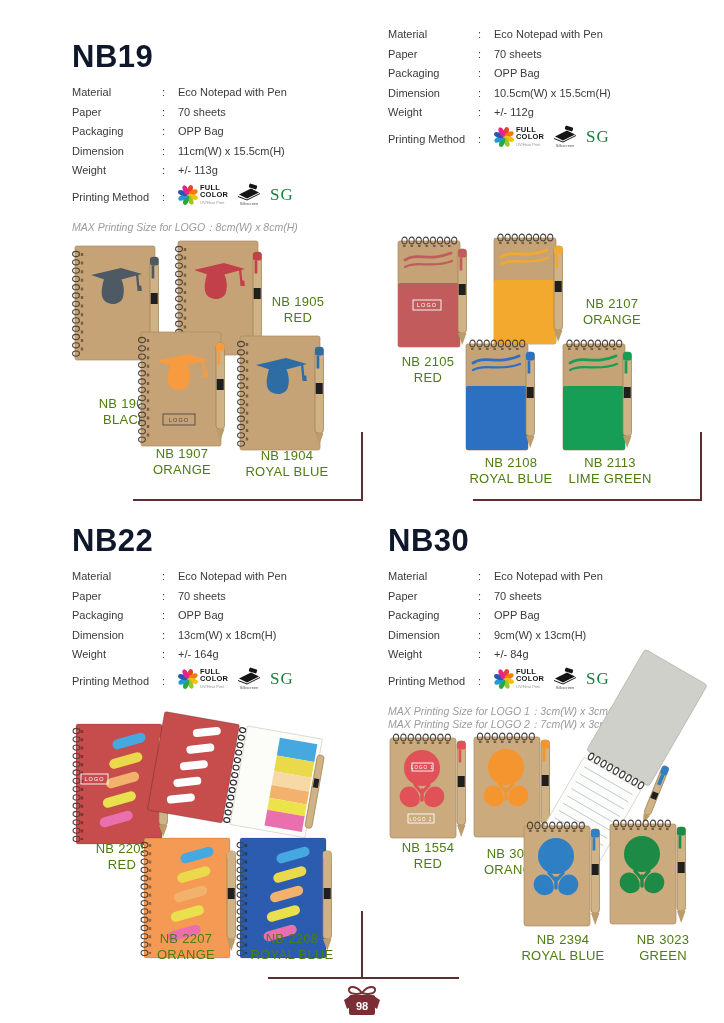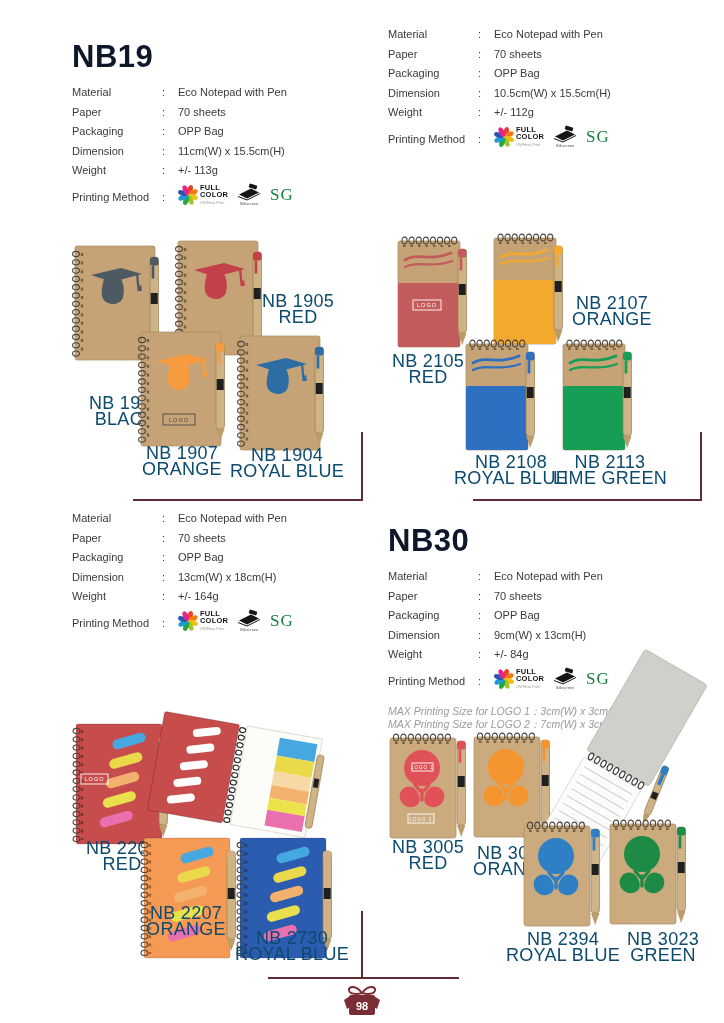--- a/index.html
+++ b/index.html
@@ -19,21 +19,21 @@
   .print-icons{display:flex;align-items:center;gap:8px;margin-top:-4px}
   .fc-wrap{display:flex;align-items:center;gap:2px}
   .fc-text{display:flex;flex-direction:column;line-height:7px}
   .fc-big{font-size:7.5px;font-weight:700;color:#141414;letter-spacing:.2px}
   .fc-sub{font-size:4px;color:#9a9a9a;margin-top:1px}
   .silk{display:flex;flex-direction:column;align-items:center;line-height:5px}
   .silk-label{font-size:4px;color:#555;margin-top:1px}
   .sg-mark{font-family:"Liberation Serif",serif;font-size:17px;color:#15803d;letter-spacing:1px}
   .maxnote{margin-top:11px;font-size:10.5px;font-style:italic;color:#9b9b9b;line-height:13px;white-space:nowrap}
   .product{position:absolute;margin:0}
-  .prod-label{position:absolute;width:130px;text-align:center;font-size:18px;color:#0c4a6e;line-height:15.5px;letter-spacing:.3px}
+  .prod-label{position:absolute;width:130px;text-align:center;font-size:13px;color:#4d7c0f;line-height:15.5px;letter-spacing:.3px}
   .bracket{position:absolute;background:#5d2d34}
   .badge{position:absolute;left:342px;top:984px;width:40px;height:34px}
   svg{overflow:visible;display:block}
 </style>
 </head>
 <body>
 
 <section class="info info-0">
   <h2 class="title">NB19</h2>
   <div class="specs">
@@ -88,20 +88,23 @@
               <rect x="13" y="0.5" width="8" height="4" rx="1" transform="rotate(18 17 2.5)" fill="#151515"></rect>
               <path d="M3,10.5 L15,4.5 L23,8.5 L11,14.5 Z" fill="#151515"></path>
               <path d="M2,12.5 L11,16 L24,9.5" stroke="#151515" stroke-width="1" fill="none"></path>
             </svg>
             <span class="silk-label">Silkscreen</span>
           </span>
           <span class="sg-mark">SG</span>
         </span>
       </div>
     </div>
+  <div class="maxnote">
+      <div>MAX Printing Size for LOGO：8cm(W) x 8cm(H)</div>
+    </div>
 </section>
 <section class="info info-1">
   <div class="specs">
       <div class="spec-row">
         <span class="spec-label">Material</span>
         <span class="spec-colon">:</span>
         <span class="spec-value">Eco Notepad with Pen</span>
       </div>
       <div class="spec-row">
         <span class="spec-label">Paper</span>
@@ -151,20 +154,21 @@
               <path d="M2,12.5 L11,16 L24,9.5" stroke="#151515" stroke-width="1" fill="none"></path>
             </svg>
             <span class="silk-label">Silkscreen</span>
           </span>
           <span class="sg-mark">SG</span>
         </span>
       </div>
     </div>
 </section>
 <section class="info info-2">
+  <h2 class="title">NB22</h2>
   <div class="specs">
       <div class="spec-row">
         <span class="spec-label">Material</span>
         <span class="spec-colon">:</span>
         <span class="spec-value">Eco Notepad with Pen</span>
       </div>
       <div class="spec-row">
         <span class="spec-label">Paper</span>
         <span class="spec-colon">:</span>
         <span class="spec-value">70 sheets</span>
@@ -627,21 +631,21 @@
         <rect x="37.6" y="53" width="34" height="10" rx="5" transform="rotate(-16 54.6 58)" fill="#f2b26e"></rect>
         <rect x="34.4" y="72.5" width="34" height="10" rx="5" transform="rotate(-16 51.4 77.5)" fill="#e9e04e"></rect>
         <rect x="31.200000000000003" y="92" width="34" height="10" rx="5" transform="rotate(-16 48.2 97)" fill="#ea6fae"></rect>
         <rect x="91" y="15" width="8.5" height="88" rx="3.2" fill="#cfb285" stroke="#99804f" stroke-width="0.7"></rect>
         <rect x="91" y="15" width="8.5" height="8.5" rx="2.5" fill="#cfb285"></rect>
         <rect x="92.6" y="23.5" width="2.7" height="13" fill="#cfb285"></rect>
         <rect x="91.7" y="52" width="7" height="11" fill="#1f1f1f"></rect>
         <path d="M91,103 L99.5,103 L95.2,115 Z" fill="#bb9c6b"></path>
       </svg>
     </figure>
-    <div class="prod-label" style="left:121px;top:906px">
+    <div class="prod-label" style="left:121px;top:931px">
       <div>NB 2207</div>
       <div>ORANGE</div>
     </div>
     <figure class="product" style="left:232px;top:836px">
       <svg width="104" height="126" viewBox="0 0 104 126">
         <rect x="8" y="2" width="86" height="120" rx="2" fill="#2b5cb0" stroke="rgba(0,0,0,0.2)" stroke-width="0.7"></rect>
         <line x1="14" y1="8" x2="14" y2="118" stroke="rgba(0,0,0,0.35)" stroke-width="2.4" stroke-dasharray="3 5.3"></line>
         <ellipse cx="8.5" cy="9" rx="3.4" ry="2.6" fill="none" stroke="#4a443c" stroke-width="1.1"></ellipse>
         <ellipse cx="8.5" cy="17.3" rx="3.4" ry="2.6" fill="none" stroke="#4a443c" stroke-width="1.1"></ellipse>
         <ellipse cx="8.5" cy="25.6" rx="3.4" ry="2.6" fill="none" stroke="#4a443c" stroke-width="1.1"></ellipse>
@@ -662,21 +666,21 @@
         <rect x="34.4" y="72.5" width="34" height="10" rx="5" transform="rotate(-16 51.4 77.5)" fill="#e9e04e"></rect>
         <rect x="31.200000000000003" y="92" width="34" height="10" rx="5" transform="rotate(-16 48.2 97)" fill="#ea6fae"></rect>
         <rect x="91" y="15" width="8.5" height="88" rx="3.2" fill="#cfb285" stroke="#99804f" stroke-width="0.7"></rect>
         <rect x="91" y="15" width="8.5" height="8.5" rx="2.5" fill="#cfb285"></rect>
         <rect x="92.6" y="23.5" width="2.7" height="13" fill="#cfb285"></rect>
         <rect x="91.7" y="52" width="7" height="11" fill="#1f1f1f"></rect>
         <path d="M91,103 L99.5,103 L95.2,115 Z" fill="#bb9c6b"></path>
       </svg>
     </figure>
     <div class="prod-label" style="left:227px;top:931px">
-      <div>NB 2730</div>
+      <div>NB 2208</div>
       <div>ROYAL BLUE</div>
     </div>
     <figure class="product" style="left:388px;top:732px">
       <svg width="80" height="110" viewBox="0 0 80 110">
         <rect x="2" y="6" width="66" height="100" rx="2.5" fill="#cbab7e" stroke="#a9895e" stroke-width="0.7"></rect>
         <line x1="7" y1="11" x2="63" y2="11" stroke="#75603f" stroke-width="2.2" stroke-dasharray="2.6 4.7"></line>
         <ellipse cx="8" cy="5.5" rx="2.6" ry="3.4" fill="none" stroke="#4a443c" stroke-width="1.1"></ellipse>
         <ellipse cx="15.4" cy="5.5" rx="2.6" ry="3.4" fill="none" stroke="#4a443c" stroke-width="1.1"></ellipse>
         <ellipse cx="22.8" cy="5.5" rx="2.6" ry="3.4" fill="none" stroke="#4a443c" stroke-width="1.1"></ellipse>
         <ellipse cx="30.200000000000003" cy="5.5" rx="2.6" ry="3.4" fill="none" stroke="#4a443c" stroke-width="1.1"></ellipse>
@@ -695,21 +699,21 @@
         <rect x="20" y="82" width="26" height="9" fill="none" stroke="#ffffff" stroke-width="0.9"></rect>
         <text x="33" y="88.5" text-anchor="middle" font-size="4.5" letter-spacing="1" fill="#ffffff" font-family="Liberation Sans, sans-serif">LOGO 2</text>
         <rect x="69" y="9" width="8.5" height="84" rx="3.2" fill="#cfb285" stroke="#99804f" stroke-width="0.7"></rect>
         <rect x="69" y="9" width="8.5" height="8.5" rx="2.5" fill="#e05158"></rect>
         <rect x="70.6" y="17.5" width="2.7" height="13" fill="#e05158"></rect>
         <rect x="69.7" y="44" width="7" height="11" fill="#1f1f1f"></rect>
         <path d="M69,93 L77.5,93 L73.2,105 Z" fill="#bb9c6b"></path>
       </svg>
     </figure>
     <div class="prod-label" style="left:363px;top:840px">
-      <div>NB 3005</div>
+      <div>NB 1554</div>
       <div>RED</div>
     </div>
     <figure class="product" style="left:472px;top:731px">
       <svg width="80" height="110" viewBox="0 0 80 110">
         <rect x="2" y="6" width="66" height="100" rx="2.5" fill="#cbab7e" stroke="#a9895e" stroke-width="0.7"></rect>
         <line x1="7" y1="11" x2="63" y2="11" stroke="#75603f" stroke-width="2.2" stroke-dasharray="2.6 4.7"></line>
         <ellipse cx="8" cy="5.5" rx="2.6" ry="3.4" fill="none" stroke="#4a443c" stroke-width="1.1"></ellipse>
         <ellipse cx="15.4" cy="5.5" rx="2.6" ry="3.4" fill="none" stroke="#4a443c" stroke-width="1.1"></ellipse>
         <ellipse cx="22.8" cy="5.5" rx="2.6" ry="3.4" fill="none" stroke="#4a443c" stroke-width="1.1"></ellipse>
         <ellipse cx="30.200000000000003" cy="5.5" rx="2.6" ry="3.4" fill="none" stroke="#4a443c" stroke-width="1.1"></ellipse>

